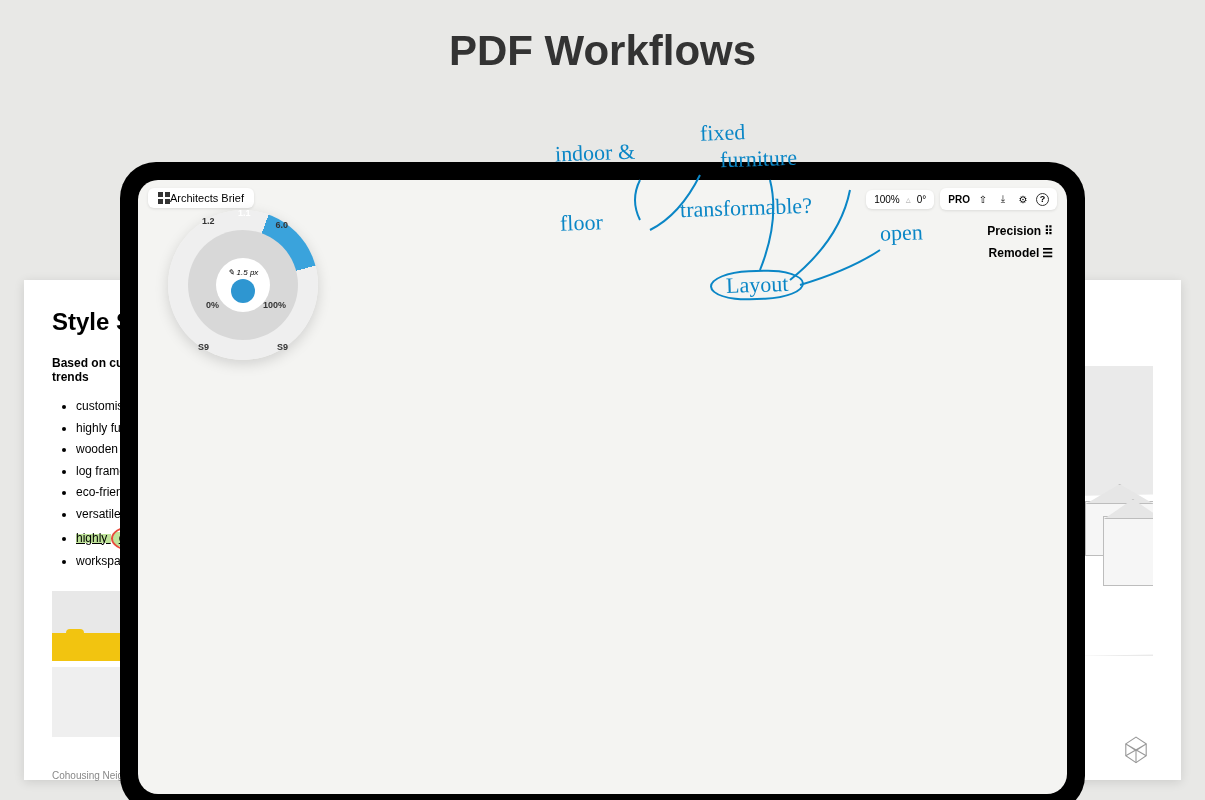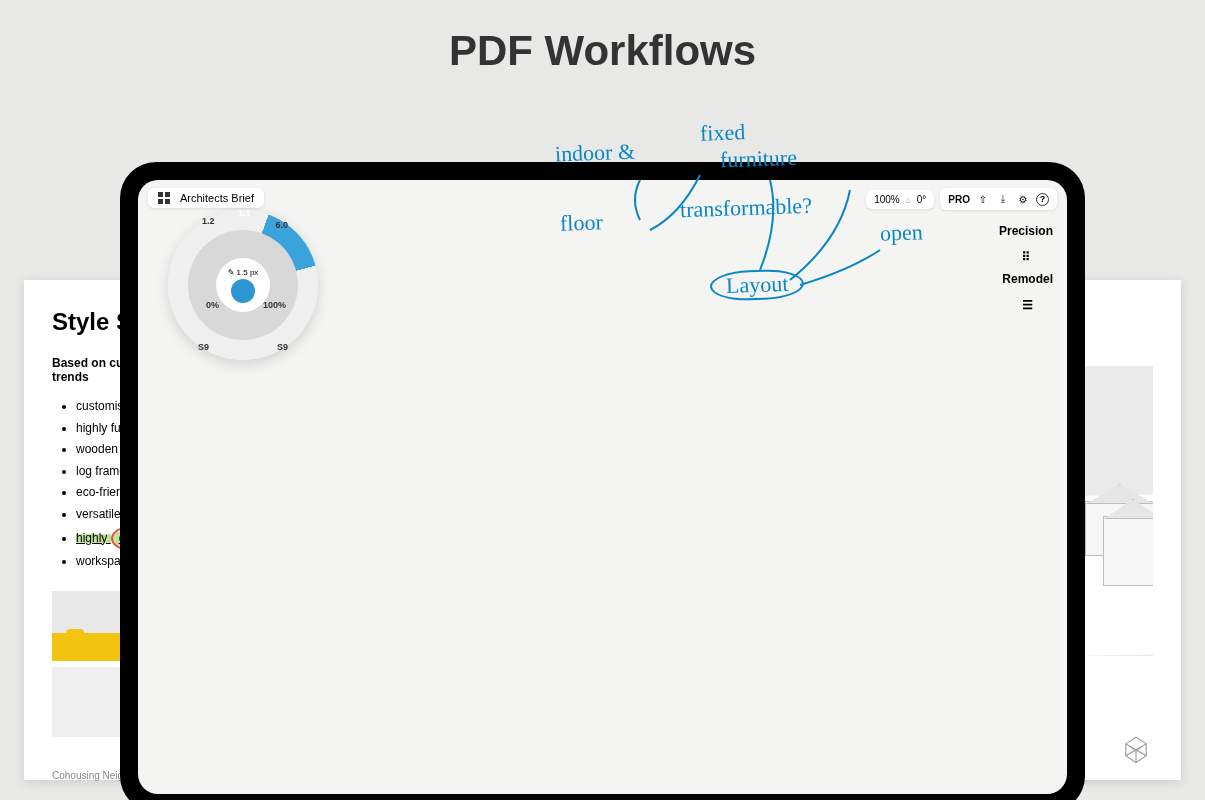--- a/index.html
+++ b/index.html
@@ -43,21 +43,21 @@
   .tablet-screen {
     width: 100%; height: 100%;
     background: #f4f4f2;
     border-radius: 20px;
     position: relative;
     overflow: hidden;
   }
   .app-toolbar {
     position: absolute;
     top: 8px; left: 10px;
-    display: flex; align-items: center; gap: 10px;
+    display: flex; align-items: center; 
     background: #fff;
     border-radius: 6px;
     padding: 4px 10px;
     font-size: 11px;
     box-shadow: 0 1px 3px rgba(0,0,0,.1);
     z-index: 40;
   }
   .grid-icon {
     width: 12px; height: 12px;
     display: grid; grid-template-columns: 1fr 1fr; gap: 2px;
@@ -73,21 +73,21 @@
     padding: 4px 8px; font-size: 10px;
     display: flex; align-items: center; gap: 6px;
     box-shadow: 0 1px 3px rgba(0,0,0,.1);
   }
   .tr-icon { width: 14px; height: 14px; display:flex; align-items:center; justify-content:center; }
   .side-labels {
     position: absolute; top: 44px; right: 14px;
     display: flex; flex-direction: column; align-items: flex-end; gap: 8px;
     font-size: 12px; font-weight: 600; z-index: 40;
   }
-  .side-row { display:flex; align-items:center; gap:12px;flex-direction:column; }
+  .side-row { display:flex; align-items:center; gap:3px; }
   
   .radial {
     position: absolute; top: 30px; left: 30px;
     width: 150px; height: 150px; z-index: 45;
   }
   .radial-outer {
     position:absolute; inset:0;
     border-radius:50%;
     background: conic-gradient(from -40deg,
       #efefef 0 60deg, #3aa3dc 60deg 115deg, #efefef 115deg 360deg);
@@ -95,20 +95,21 @@
   }
   .radial-mid {
     position:absolute; top:20px; left:20px; right:20px; bottom:20px;
     border-radius:50%; background:#d8d8d8;
   }
   .radial-inner {
     position:absolute; top:48px; left:48px; right:48px; bottom:48px;
     border-radius:50%; background:#fff;
     display:flex; flex-direction:column; align-items:center; justify-content:center;
     font-size:9px;
+    font-style:italic;
   }
   .radial-knob { width:24px; height:24px; border-radius:50%; background:#2e96d1; margin-top:2px; }
   .radial-label { position:absolute; font-size:9px; font-weight:600; color:#333; }
   
   .pages {
     position: absolute;
     top: 280px; left: 0;
     width: 1205px; height: 500px;
     display: flex; gap: 28px;
     padding: 0 24px;

